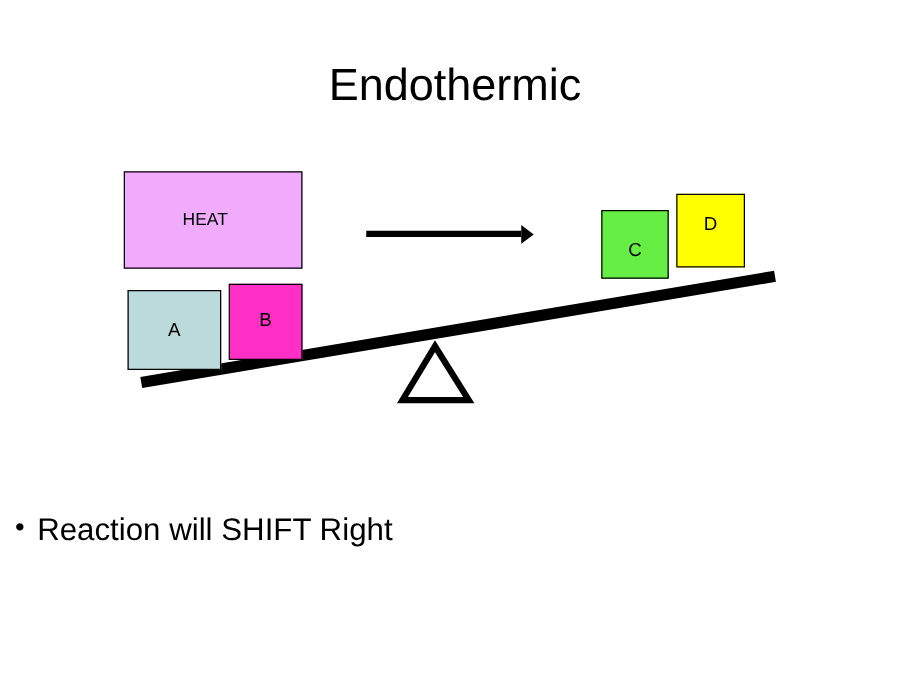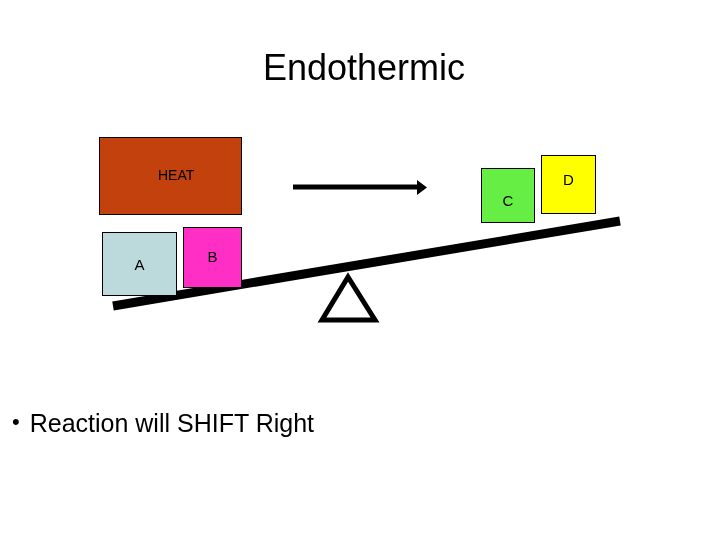--- a/index.html
+++ b/index.html
@@ -145,21 +145,21 @@
 
     <line x1="293" y1="187" x2="417" y2="187" stroke="#000000" stroke-width="5"></line>
 
     <polygon points="417,180 427,187.5 417,195" fill="#000000"></polygon>
 
     <line x1="113" y1="306" x2="620" y2="221" stroke="#000000" stroke-width="9" stroke-linecap="butt"></line>
 
     <polygon points="348,277 375,320 322,320" fill="none" stroke="#000000" stroke-width="5" stroke-linejoin="miter"></polygon>
   </svg>
 
-  <div class="block" id="block-heat" style="background:#c2410c;padding-left:12px;">
+  <div class="block" id="block-heat" style="background:#f0abfc;">
     <span class="block-label">HEAT</span>
   </div>
 
   <div class="block" id="block-a" style="background:#BCD9DC;">
     <span class="block-label">A</span>
   </div>
 
   <div class="block" id="block-b" style="background:#FF2EC4;">
     <span class="block-label">B</span>
   </div>

